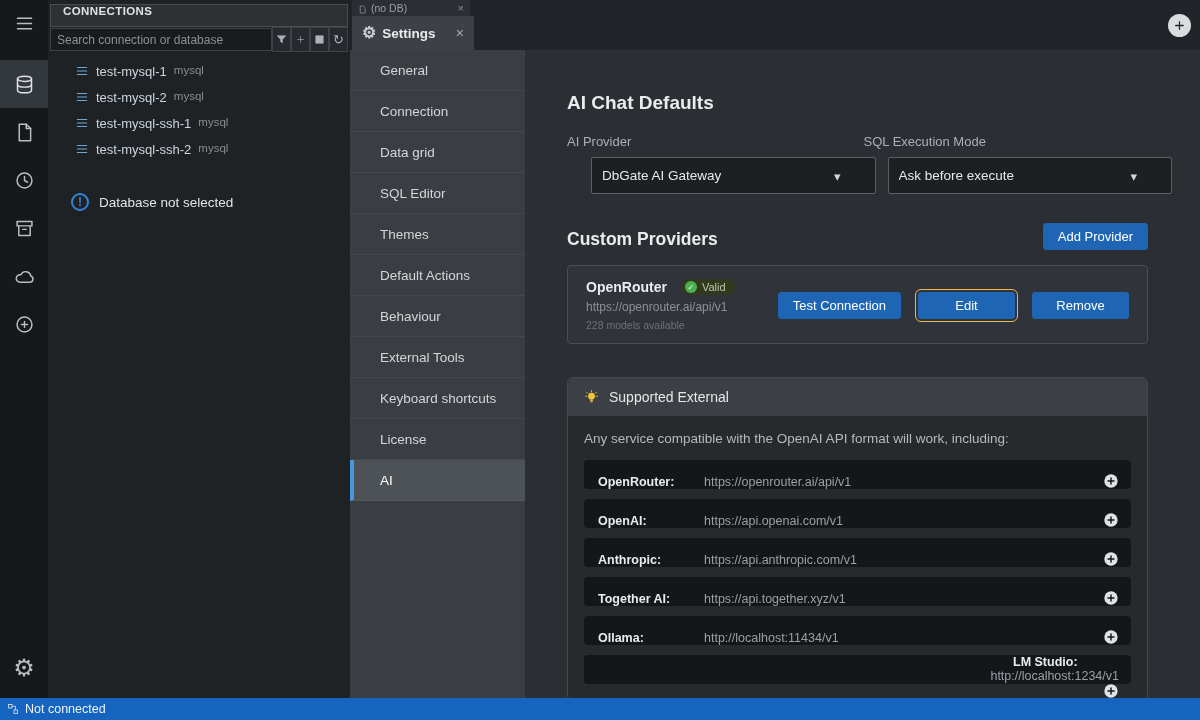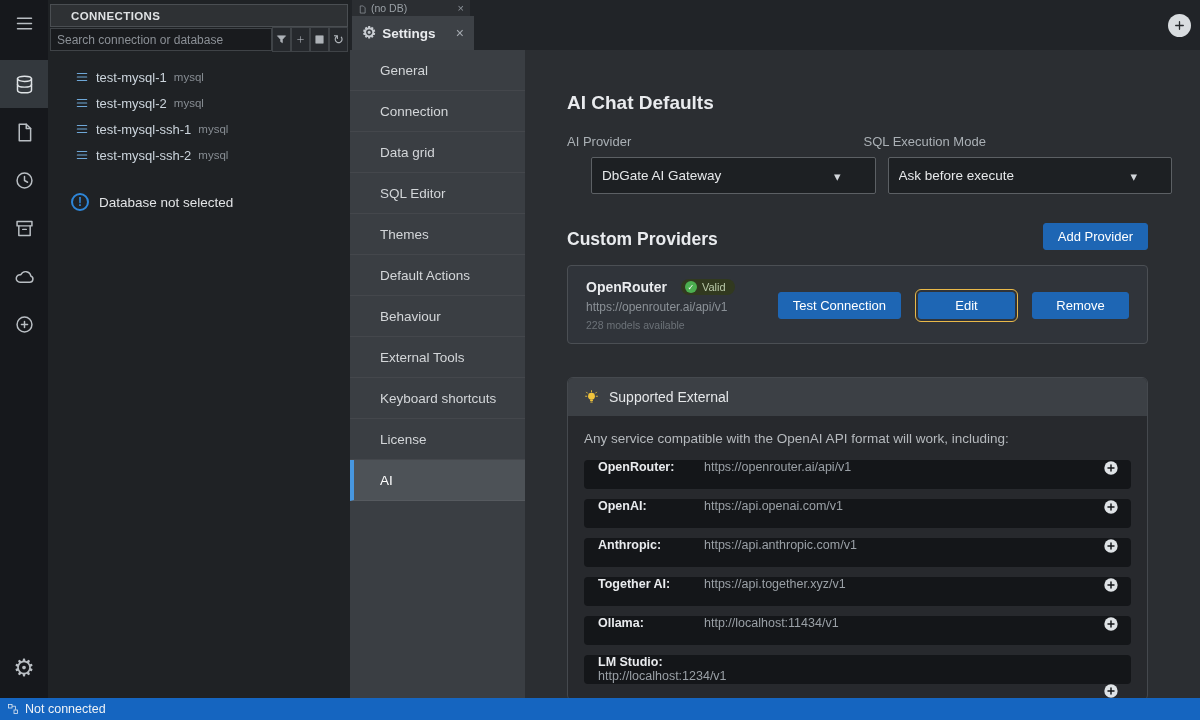--- a/index.html
+++ b/index.html
@@ -11,29 +11,29 @@
   .ib-cell { width: 48px; height: 48px; display: flex; align-items: center; justify-content: center; color: #b9bec3; cursor: pointer; }
   .ib-cell.hamburger { height: 46px; }
   .ib-cell.active { background: #33383d; color: #dfe3e6; }
   .ib-cell svg { width: 21px; height: 21px; fill: none; stroke: currentColor; stroke-width: 1.7; stroke-linecap: round; stroke-linejoin: round; }
   .ib-gap { height: 14px; }
   .ib-bottom { margin-top: auto; margin-bottom: 6px; }
   .glyph-gear::before { content: "\2699"; font-size: 24px; line-height: 1; }
 
   
   .leftpanel { position: absolute; left: 48px; top: 0; width: 302px; height: 698px; background: #1f2225; }
-  .panel-header { margin: 4px 2px 0 2px; height: 23px; background: #2e3134; border: 1px solid #4a4e52; display: flex; align-items: center; padding: 0 20px; font-size: 11.5px; font-weight: bold; letter-spacing: .4px; color: #dfe2e4; }
+  .panel-header { margin: 4px 2px 0 2px; height: 23px; background: #2e3134; border: 1px solid #4a4e52; display: flex; align-items: flex-start; padding: 0 12px; font-size: 11.5px; font-weight: bold; letter-spacing: .4px; color: #dfe2e4; }
   .search-row { display: flex; align-items: center; padding: 0 2px 4px 2px; }
   .search-input { flex: 1; height: 23px; background: #191b1e; border: 1px solid #3f4347; color: #c6cace; font-size: 12px; padding: 0 6px; font-family: "Liberation Sans", sans-serif; outline: none; }
   .search-input::placeholder { color: #8b9096; }
   .sbtn { width: 19px; height: 25px; background: #26292d; border: 1px solid #3f4347; color: #aeb3b8; display: flex; align-items: center; justify-content: center; cursor: pointer; }
   .sbtn svg { width: 11px; height: 11px; fill: currentColor; stroke: currentColor; stroke-width: 1.4; }
   .glyph-refresh::before { content: "\21BB"; font-size: 13px; line-height: 1; }
   .conn-list { padding-top: 8px; }
-  .conn-row { height: 26px; display: flex; align-items: center; padding-left: 27px; cursor: pointer; }
+  .conn-row { height: 26px; display: flex; padding-left: 27px; cursor: pointer; }
   .conn-icon { width: 14px; height: 14px; color: #6fa8d8; margin-right: 7px; flex: 0 0 auto; }
   .conn-icon svg { width: 14px; height: 14px; fill: none; stroke: currentColor; stroke-width: 2; stroke-linecap: round; }
   .conn-name { font-size: 13px; color: #ccd5dd; }
   .conn-engine { font-size: 11.5px; color: #878d93; margin-left: 7px; }
   .dbcontent-header { margin-top: 88px; }
   .db-empty { margin-top: 25px; display: flex; align-items: center; padding-left: 23px; }
   .info-icon { width: 18px; height: 18px; border: 2px solid #2e86d8; border-radius: 50%; color: #2e86d8; display: flex; align-items: center; justify-content: center; font-weight: bold; font-size: 12px; margin-right: 10px; }
   .info-icon::before { content: "!"; }
   .db-empty-text { font-size: 13.5px; color: #e2e4e6; }
 
@@ -78,21 +78,21 @@
   .badge .check::before { content: "\2713"; }
   .pc-url { font-size: 12px; color: #8b9197; margin-top: 5px; }
   .pc-models { font-size: 10.5px; color: #6c7278; margin-top: 5px; }
   .pc-actions { display: flex; align-items: center; gap: 17px; }
 
   .supported-panel { border: 1px solid #45494e; border-radius: 6px; background: #27292d; }
   .sp-header { background: #3c4045; border-radius: 5px 5px 0 0; padding: 11px 16px; display: flex; align-items: center; font-size: 14px; color: #e5e7e9; }
   .sp-header .bulb { width: 15px; height: 15px; margin-right: 10px; }
   .sp-body { padding: 15px 16px 16px 16px; }
   .sp-desc { font-size: 13.5px; color: #b5b9bd; margin-bottom: 14px; }
-  .sp-row { background: #141619; border-radius: 4px; height: 29px; display: flex; align-items: flex-start; padding: 0 12px 0 14px; margin-bottom: 10px; }
+  .sp-row { background: #141619; border-radius: 4px; height: 29px; display: flex; align-items: flex-end; padding: 0 12px 0 14px; margin-bottom: 10px; }
   .sp-row:last-child { margin-bottom: 0; flex-direction: column; }
   .sp-name { width: 106px; font-weight: bold; font-size: 12.5px; color: #e9ebee; flex: 0 0 auto; }
   .sp-url { font-size: 12.5px; color: #9aa0a6; }
   .sp-add { margin-left: auto; width: 16px; height: 16px; color: #dfe3e6; cursor: pointer; }
   .sp-add svg { width: 16px; height: 16px; }
 
   
   .statusbar { position: absolute; left: 0; right: 0; bottom: 0; height: 22px; background: #1565c0; display: flex; align-items: center; padding-left: 7px; color: #eef2f6; font-size: 12.5px; z-index: 10; }
   .statusbar .sb-icon { width: 12px; height: 12px; margin-right: 6px; color: #dfe7f0; }
   .statusbar .sb-icon svg { width: 12px; height: 12px; fill: none; stroke: currentColor; stroke-width: 1.6; }

